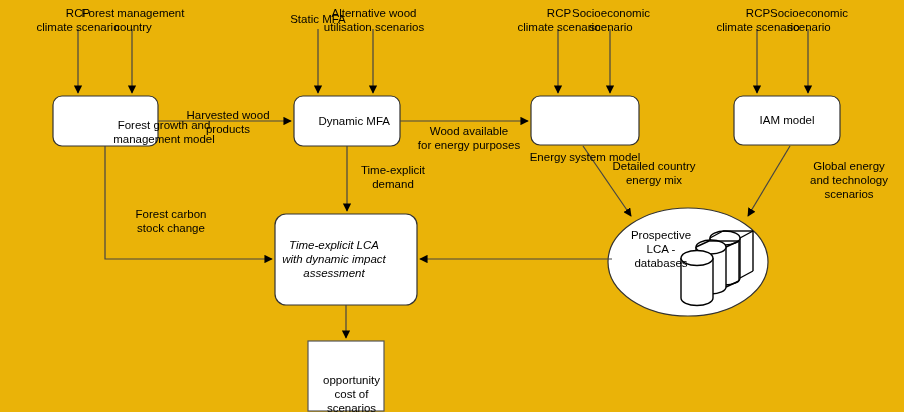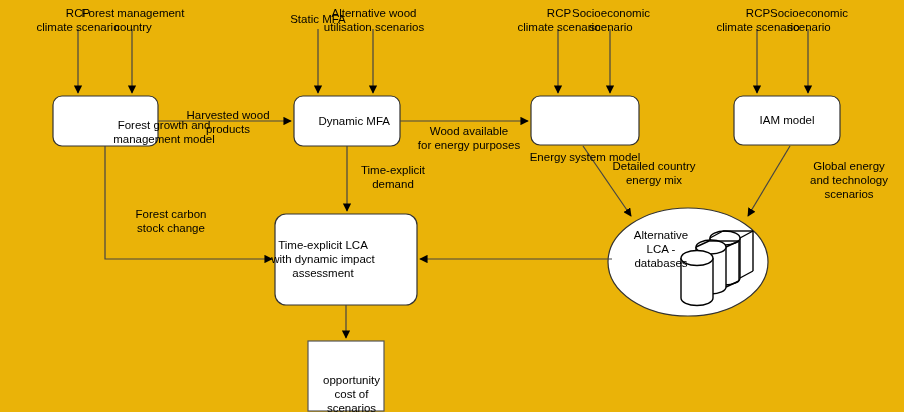--- a/index.html
+++ b/index.html
@@ -138,24 +138,24 @@
   <div class="input-label" style="left:699px; top:6px; width:118px;">RCP
 climate scenario</div>
   <div class="input-label" style="left:754px; top:6px; width:110px;">Socioeconomic
 scenario</div>
 
   <div class="node-label" style="left:53px; top:118px; width:126px;margin-left:48px;">Forest growth and
 management model</div>
   <div class="node-label" style="left:294px; top:114px; width:96px;text-align:right;">Dynamic MFA</div>
   <div class="node-label" style="left:527px; top:113px; width:116px;margin-top:37px;">Energy system model</div>
   <div class="node-label" style="left:734px; top:113px; width:106px;">IAM model</div>
-  <div class="node-label" style="left:266px; top:238px; width:114px;">Time-explicit LCA
+  <div class="node-label" style="left:277px; top:238px; width:114px;font-style:italic;">Time-explicit LCA
 with dynamic impact
 assessment</div>
-  <div class="node-label" style="left:620px; top:228px; width:82px;">Alternative
+  <div class="node-label" style="left:620px; top:228px; width:82px;">Prospective
 LCA -
 databases</div>
   <div class="node-label" style="left:308px; top:373px; width:87px;">opportunity
 cost of
 scenarios</div>
 
   <div class="edge-label" style="left:176px; top:108px; width:104px;">Harvested wood
 products</div>
   <div class="edge-label" style="left:413px; top:124px; width:112px;">Wood available
 for energy purposes</div>

